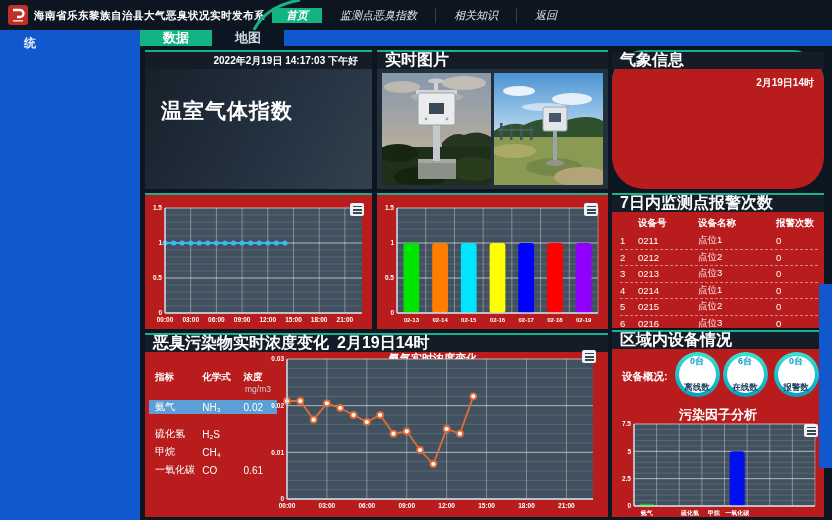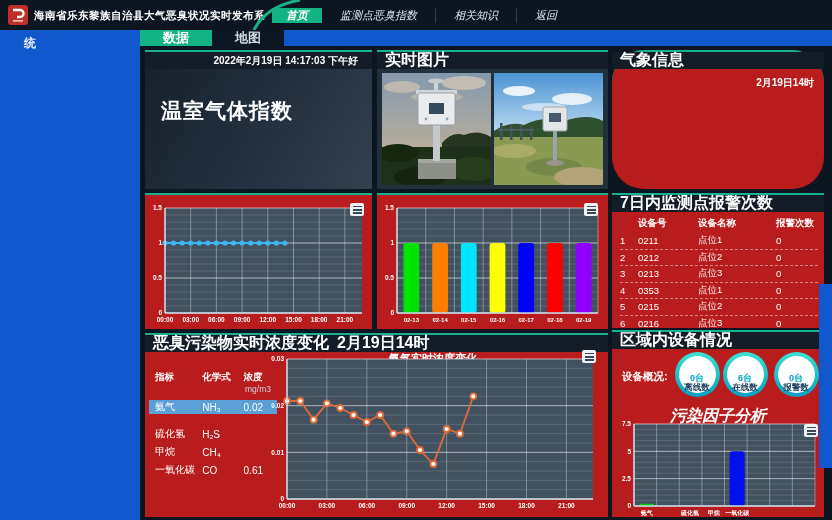--- a/index.html
+++ b/index.html
@@ -54,25 +54,25 @@
   .poll-row{display:flex;height:14px;align-items:center;font-size:10px;margin-bottom:4px;padding-left:6px;cursor:pointer;}
   .poll-row.hl{background:#5b9fd6;margin-bottom:13px;}
   .chart-title{position:absolute;left:116px;top:16px;width:344px;text-align:center;
                font-size:11px;font-weight:700;color:#fff;}
   #p-dev{left:612px;top:330px;width:212px;height:187px;}
   .dev-label{position:absolute;left:10px;top:38px;font-size:10.5px;font-weight:700;color:#fff;}
   .stat{position:absolute;top:20px;width:45px;height:45px;border-radius:50%;
         background:linear-gradient(180deg,#38e2d0 0%,#0a9fc4 100%);
         display:flex;align-items:center;justify-content:center;}
   .stat-inner{width:37px;height:37px;border-radius:50%;background:#fff;display:flex;flex-direction:column;
-              align-items:center;justify-content:flex-end;line-height:1.15;}
+              align-items:center;justify-content:space-between;line-height:1.15;}
   .stat-count{font-size:9px;font-weight:700;color:#00a3c4;}
   .stat-label{font-size:8.5px;font-weight:700;color:#1b4060;}
   .dev-analysis{position:absolute;left:0;top:74px;width:100%;text-align:center;
-                font-size:16px;font-weight:700;color:#fff;font-style:italic;}
+                font-size:13px;font-weight:700;color:#fff;}
   .chart{position:absolute;display:block;}
   .toolbox{position:absolute;width:14px;height:13px;background:#eef2f5;border-radius:2px;
            display:flex;align-items:center;justify-content:center;cursor:pointer;z-index:3;}
   .toolbox span{width:9px;height:8px;background:repeating-linear-gradient(#3a4754 0 1.4px,transparent 1.4px 3.2px);}
 </style>
 </head>
 <body>
 
 <div class="screen">
 
@@ -328,21 +328,21 @@
             <span class="ac3">0</span>
           </div>
           <div class="alarm-row">
             <span class="ac0">3</span>
             <span class="ac1">0213</span>
             <span class="ac2">点位3</span>
             <span class="ac3">0</span>
           </div>
           <div class="alarm-row">
             <span class="ac0">4</span>
-            <span class="ac1">0353</span>
+            <span class="ac1">0214</span>
             <span class="ac2">点位1</span>
             <span class="ac3">0</span>
           </div>
           <div class="alarm-row">
             <span class="ac0">5</span>
             <span class="ac1">0215</span>
             <span class="ac2">点位2</span>
             <span class="ac3">0</span>
           </div>
           <div class="alarm-row">

